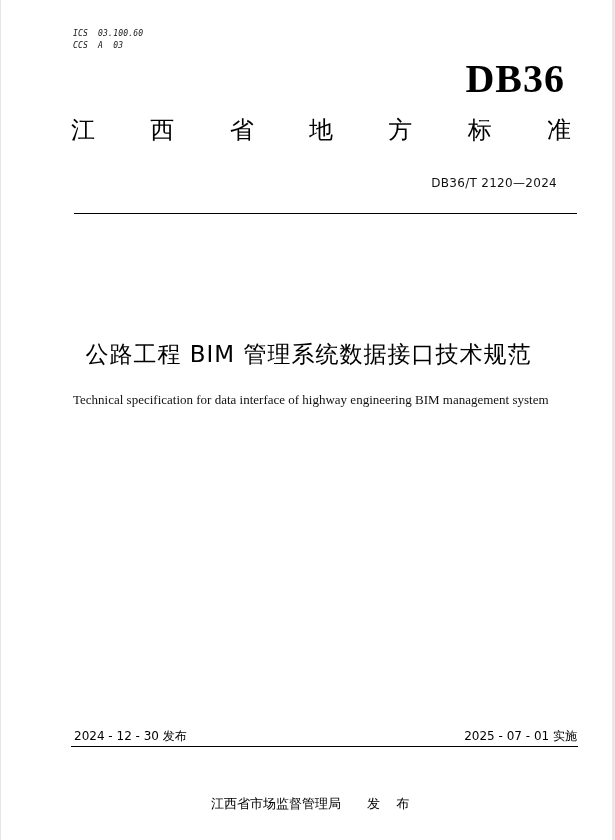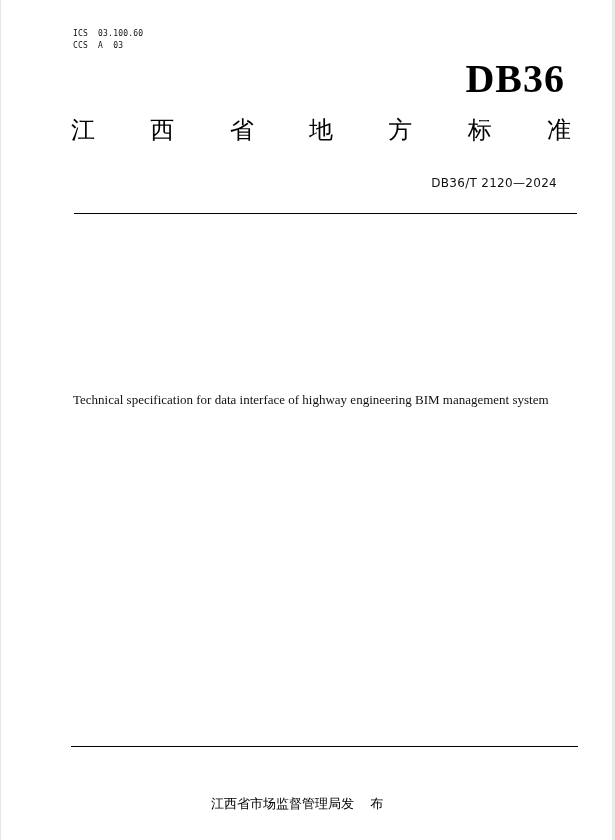--- a/index.html
+++ b/index.html
@@ -29,21 +29,21 @@
     }
     .codes {
       position: absolute;
       left: 72px; top: 28px;
       font-family: "DejaVu Sans Mono", "Liberation Mono", monospace;
       font-size: 8px;
       line-height: 12px;
       color: #111;
       letter-spacing: 0.2px;
     }
-    .codes div { white-space: pre; }
+    .codes div { white-space: pre; font-style: italic; }
     .db-logo {
       position: absolute;
       right: 50px; top: 54px;
       font-family: "Liberation Serif", "DejaVu Serif", serif;
       font-weight: bold;
       font-size: 40px;
       line-height: 50px;
       letter-spacing: 1px;
       color: #000;
     }
@@ -112,21 +112,21 @@
       border-top: 1.3px solid #000;
     }
     .issuer {
       position: absolute;
       left: 210px; top: 795px;
       font-size: 13px;
       line-height: 18px;
       color: #000;
       white-space: pre;
     }
-    .issuer .issue-word { letter-spacing: 6px; }
+    .issuer .issue-word { margin-left: 26px; letter-spacing: 6px; }
   </style>
 </head>
 <body>
 
 <div class="page">
 
   <div class="codes">
     <div>ICS  03.100.60</div>
     <div>CCS  A  03</div>
   </div>
@@ -140,23 +140,28 @@
     <span>地</span>
     <span>方</span>
     <span>标</span>
     <span>准</span>
   </div>
 
   <div class="std-number">DB36/T 2120—2024</div>
 
   <div class="top-rule"></div>
 
+  <div class="title-cn">公路工程 BIM 管理系统数据接口技术规范</div>
 
   <div class="title-en">Technical specification for data interface of highway engineering BIM management system</div>
 
+  <div class="dates">
+    <span>2024 - 12 - 30 发布</span>
+    <span>2025 - 07 - 01 实施</span>
+  </div>
 
   <div class="bottom-rule"></div>
 
   <div class="issuer"><span>江西省市场监督管理局</span><span class="issue-word">发 布</span></div>
 
 </div>
 
 <div class="right-strip"></div>
 
 </body></html>

